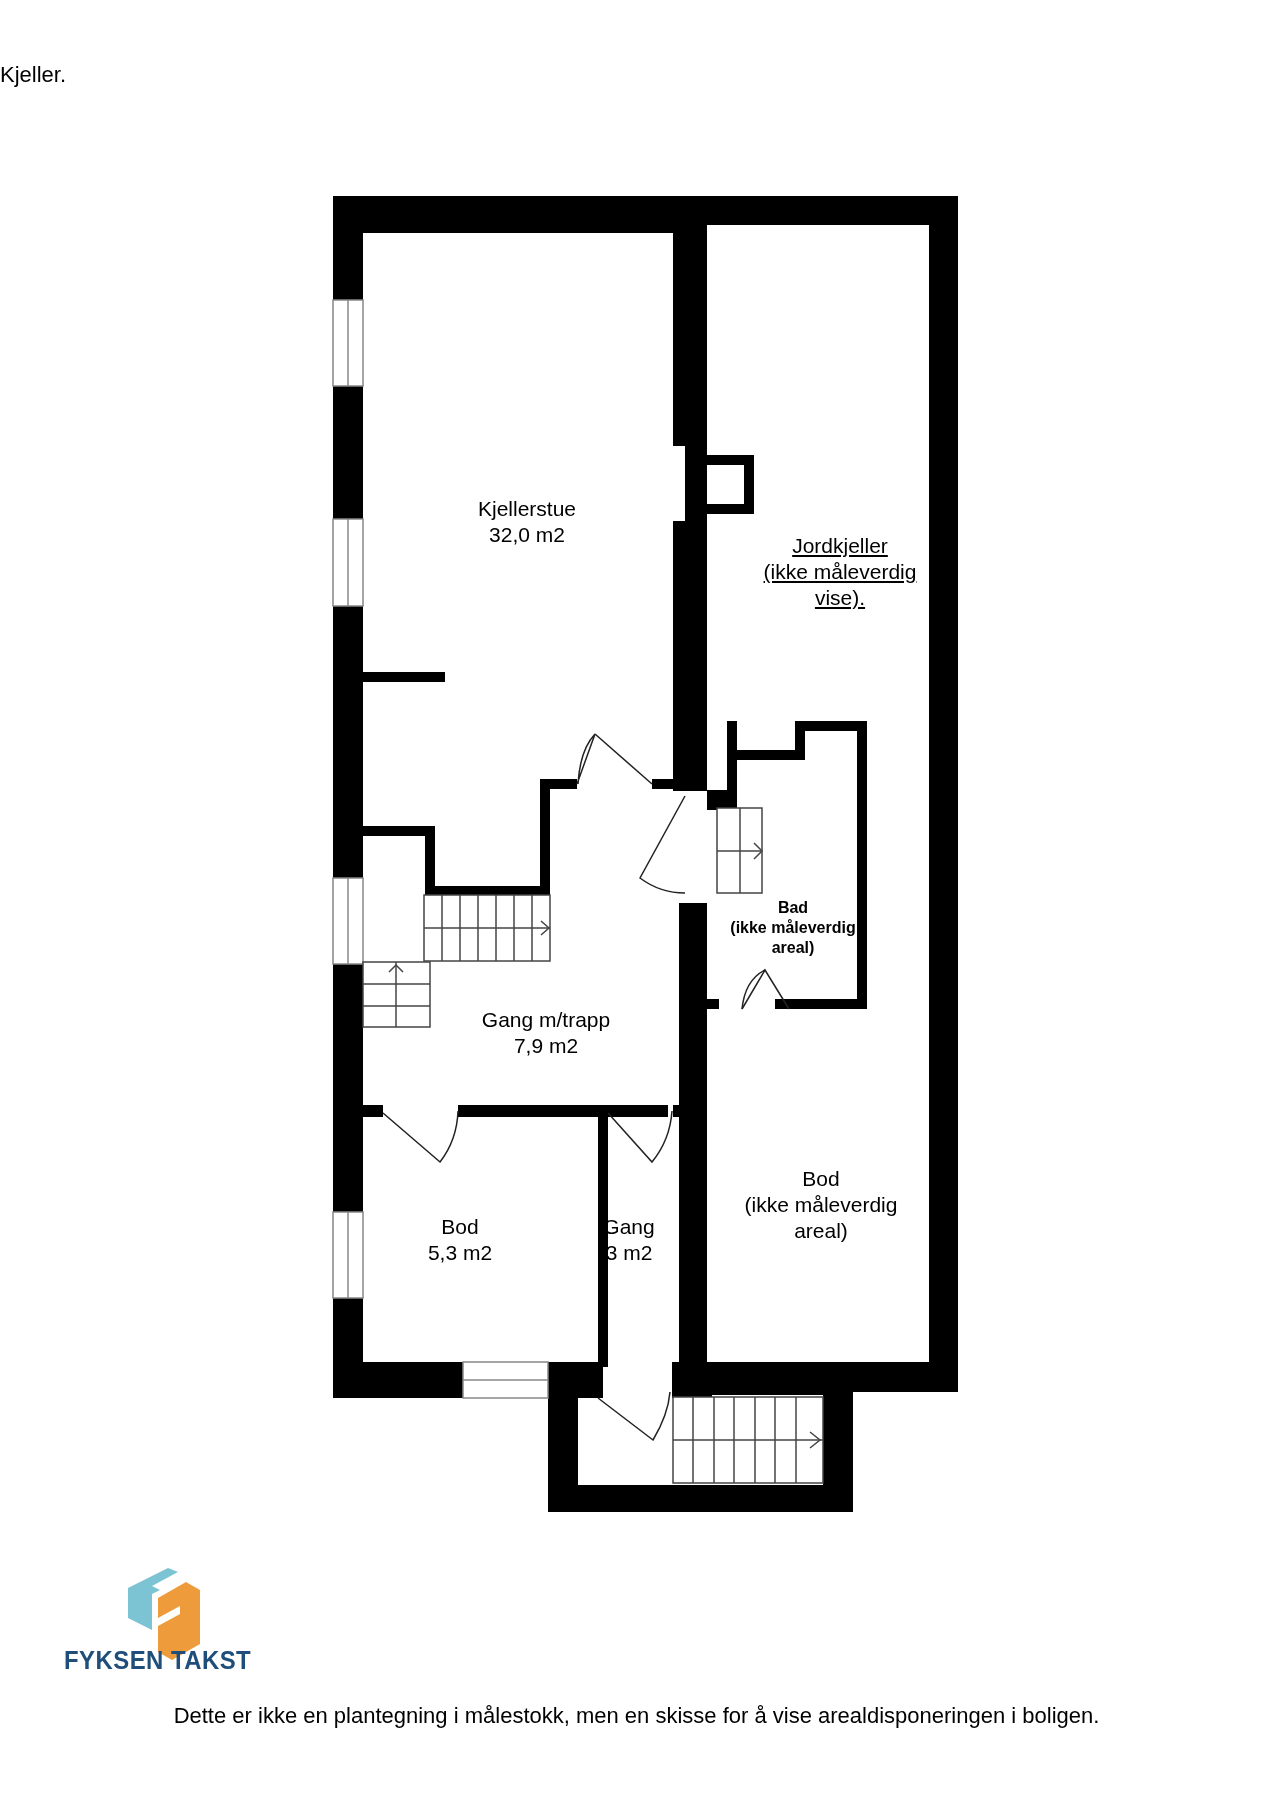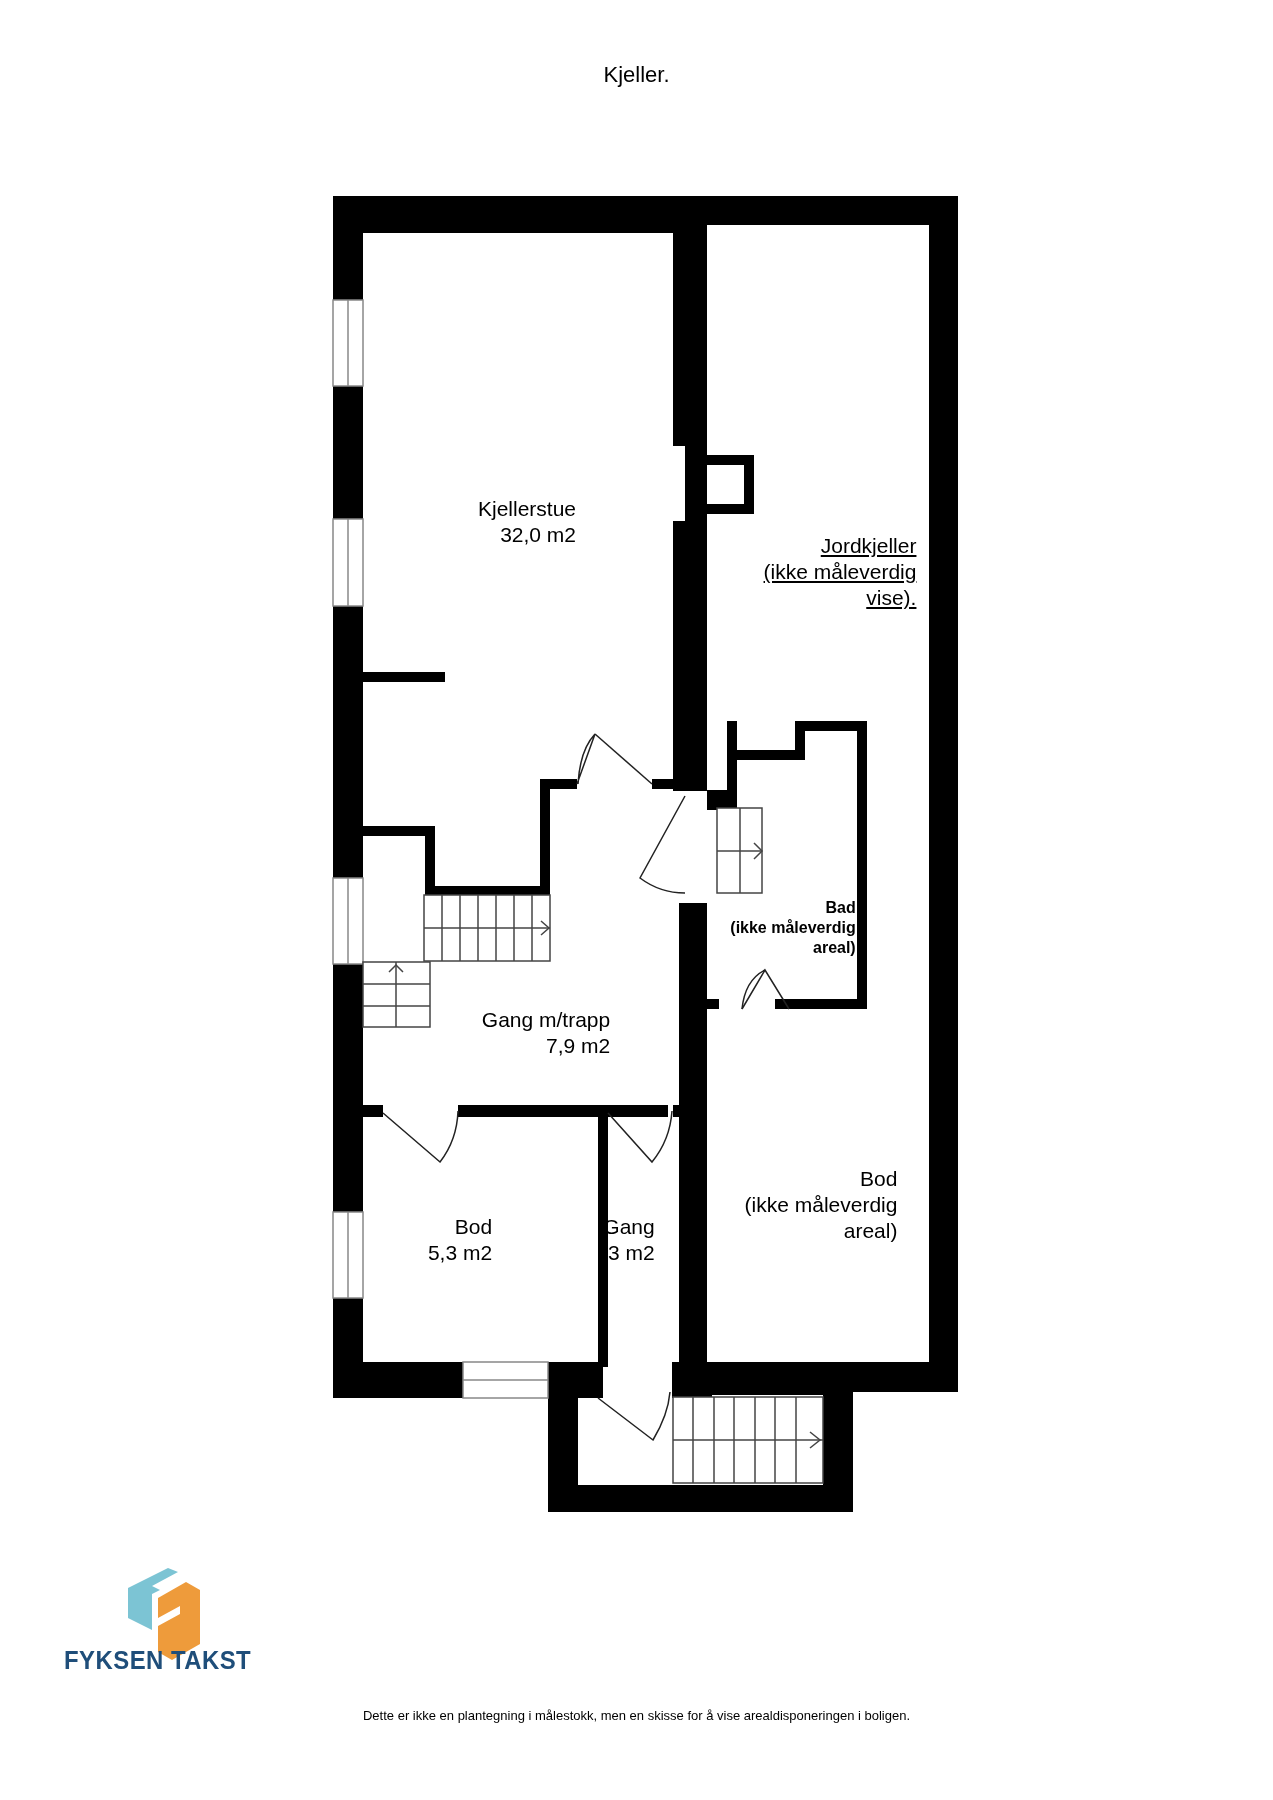--- a/index.html
+++ b/index.html
@@ -1,24 +1,24 @@
 <!DOCTYPE html>
 <html><head>
 <meta charset="utf-8">
 <style>
   html, body { margin: 0; padding: 0; background: #ffffff; }
   body { width: 1273px; height: 1800px; position: relative; overflow: hidden;
          font-family: "Liberation Sans", "DejaVu Sans", sans-serif; color: #000; }
-  .title { position: absolute; top: 62px; left: 0; width: 1273px; text-align: center; font-size: 22px; }
+  .title { position: absolute; top: 62px; left: 0; width: 1273px; font-size: 22px; }
   svg.plan { position: absolute; left: 0; top: 0; }
-  .lbl { position: absolute; text-align: right; font-size: 21px; line-height: 26px; transform: translateX(-50%); white-space: nowrap; }
+  .lbl { position: absolute; text-align: center; font-size: 21px; line-height: 26px; transform: translateX(-50%); white-space: nowrap; }
   .lbl.small { font-size: 16px; line-height: 20px; font-weight: bold; }
   .logo { position: absolute; left: 60px; top: 1560px; width: 210px; height: 120px; }
   .logo-text { position: absolute; left: 64px; top: 1645px; font-size: 26px; font-weight: bold; color: #1f4e7a; letter-spacing: 0.5px; font-family: "Liberation Sans", sans-serif; transform: scaleX(0.92); transform-origin: left; }
-  .disclaimer { position: absolute; top: 1706px; left: 0; width: 1273px; text-align: center; font-size: 13px; line-height: 20px; }
+  .disclaimer { position: absolute; top: 1706px; left: 0; width: 1273px; text-align: center; font-size: 22px; line-height: 20px; }
 </style>
 </head>
 <body>
 
 <div class="title">Kjeller.</div>
 
 <svg class="plan" width="1273" height="1800" viewBox="0 0 1273 1800" xmlns="http://www.w3.org/2000/svg">
   <g fill="#000">
 
     <rect x="333" y="196" width="625" height="29"></rect>

